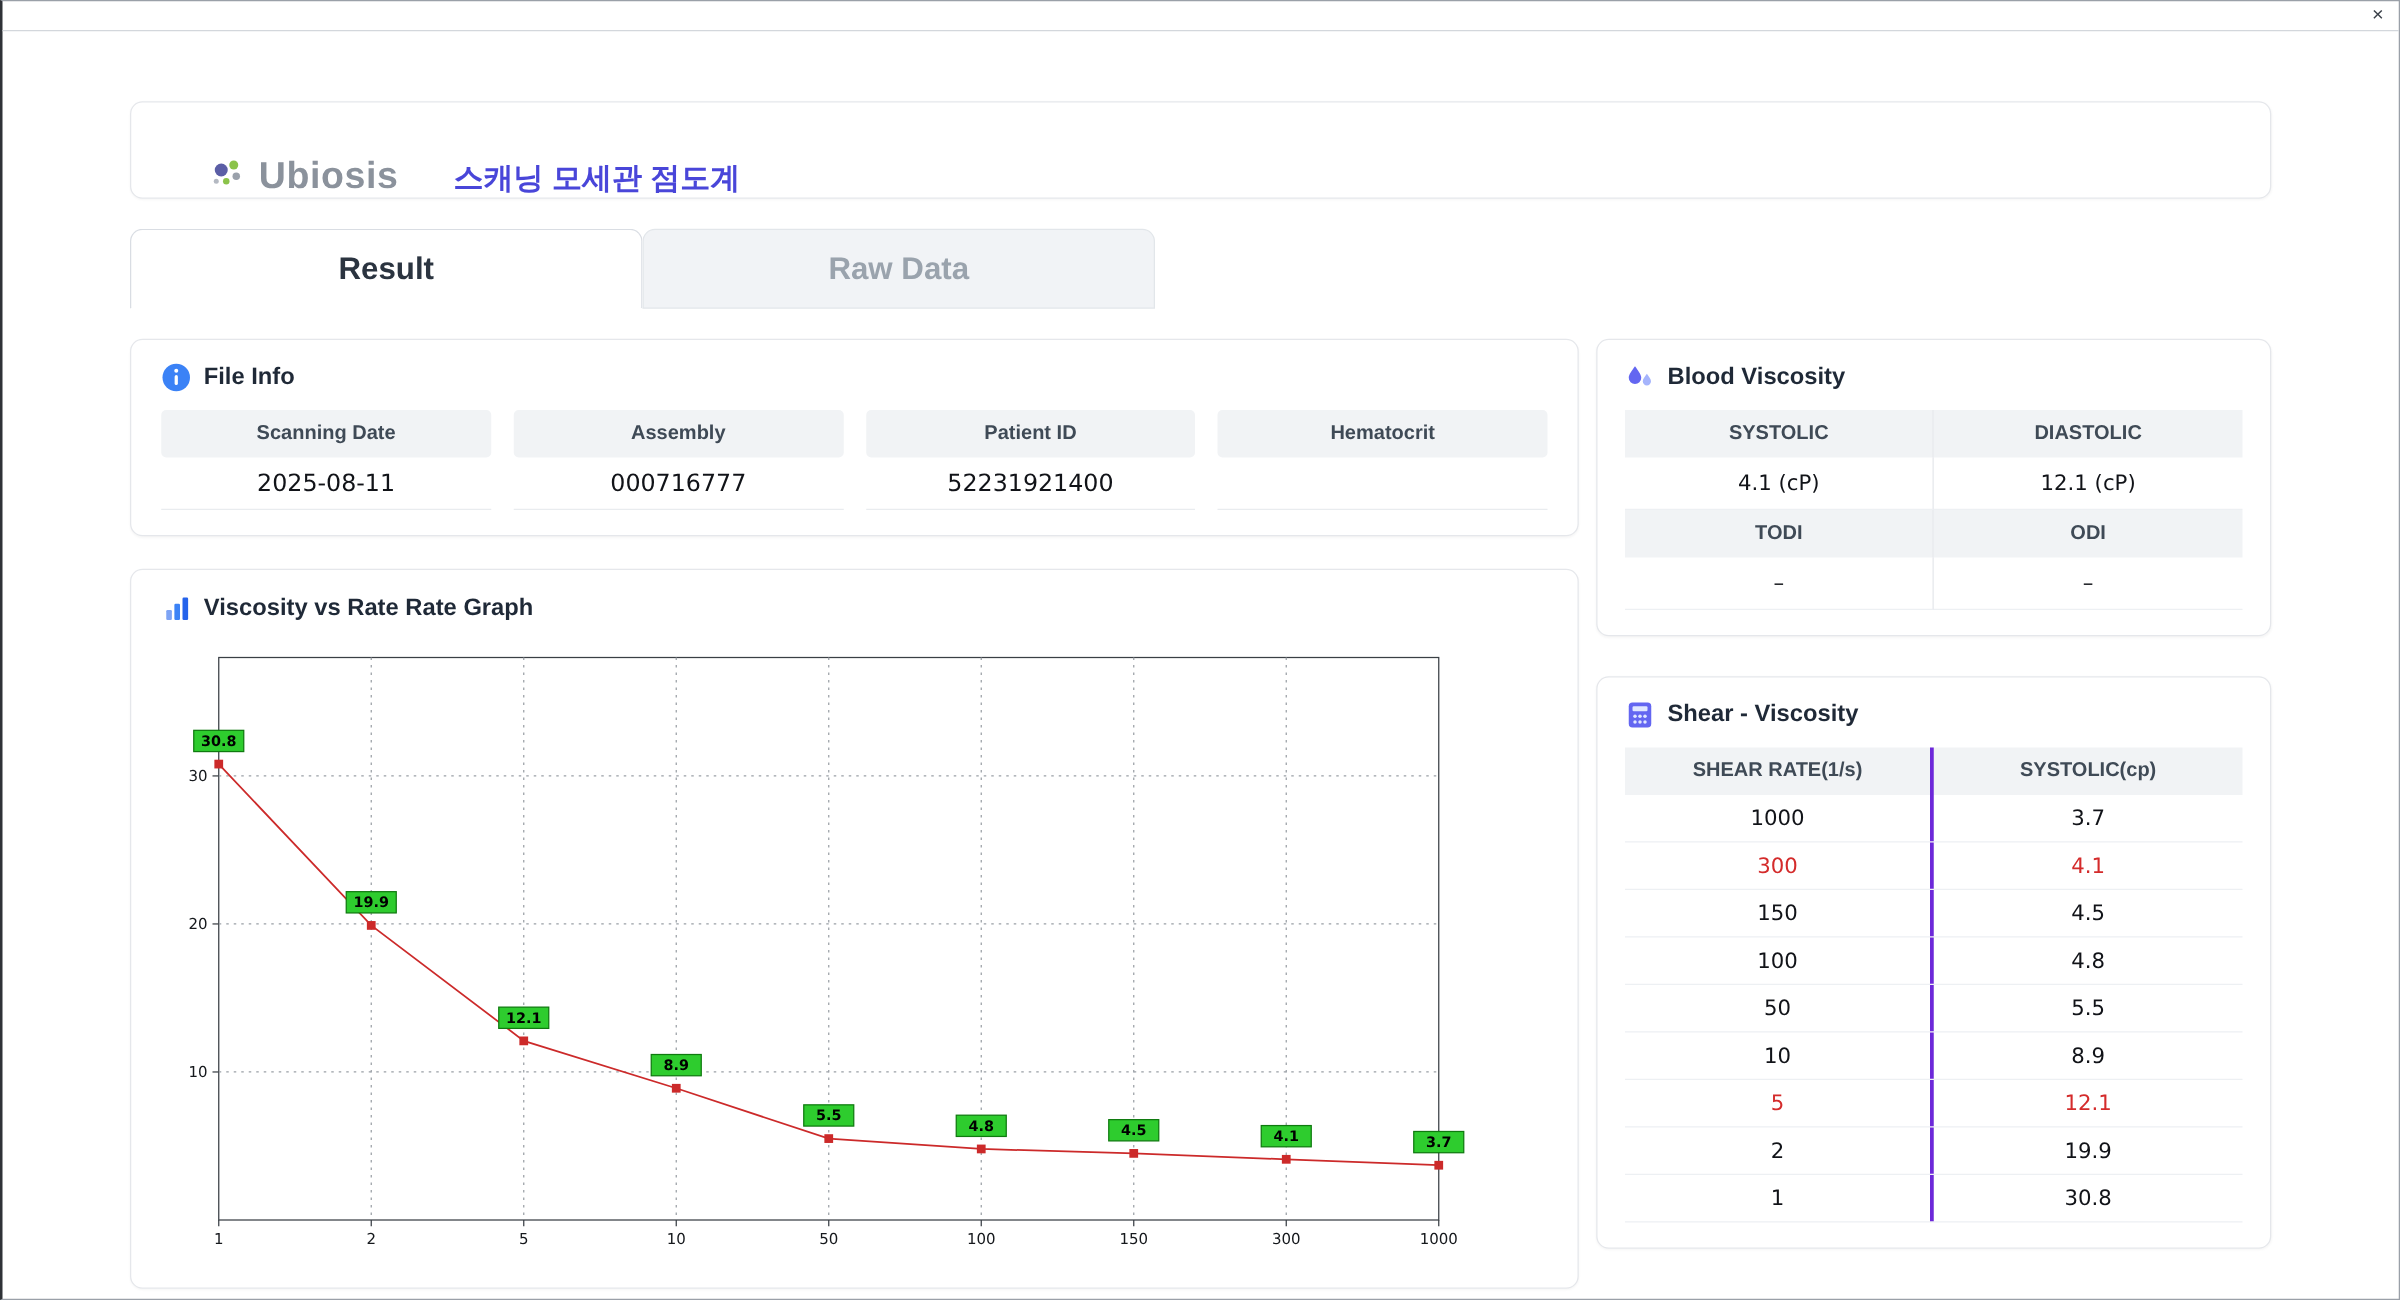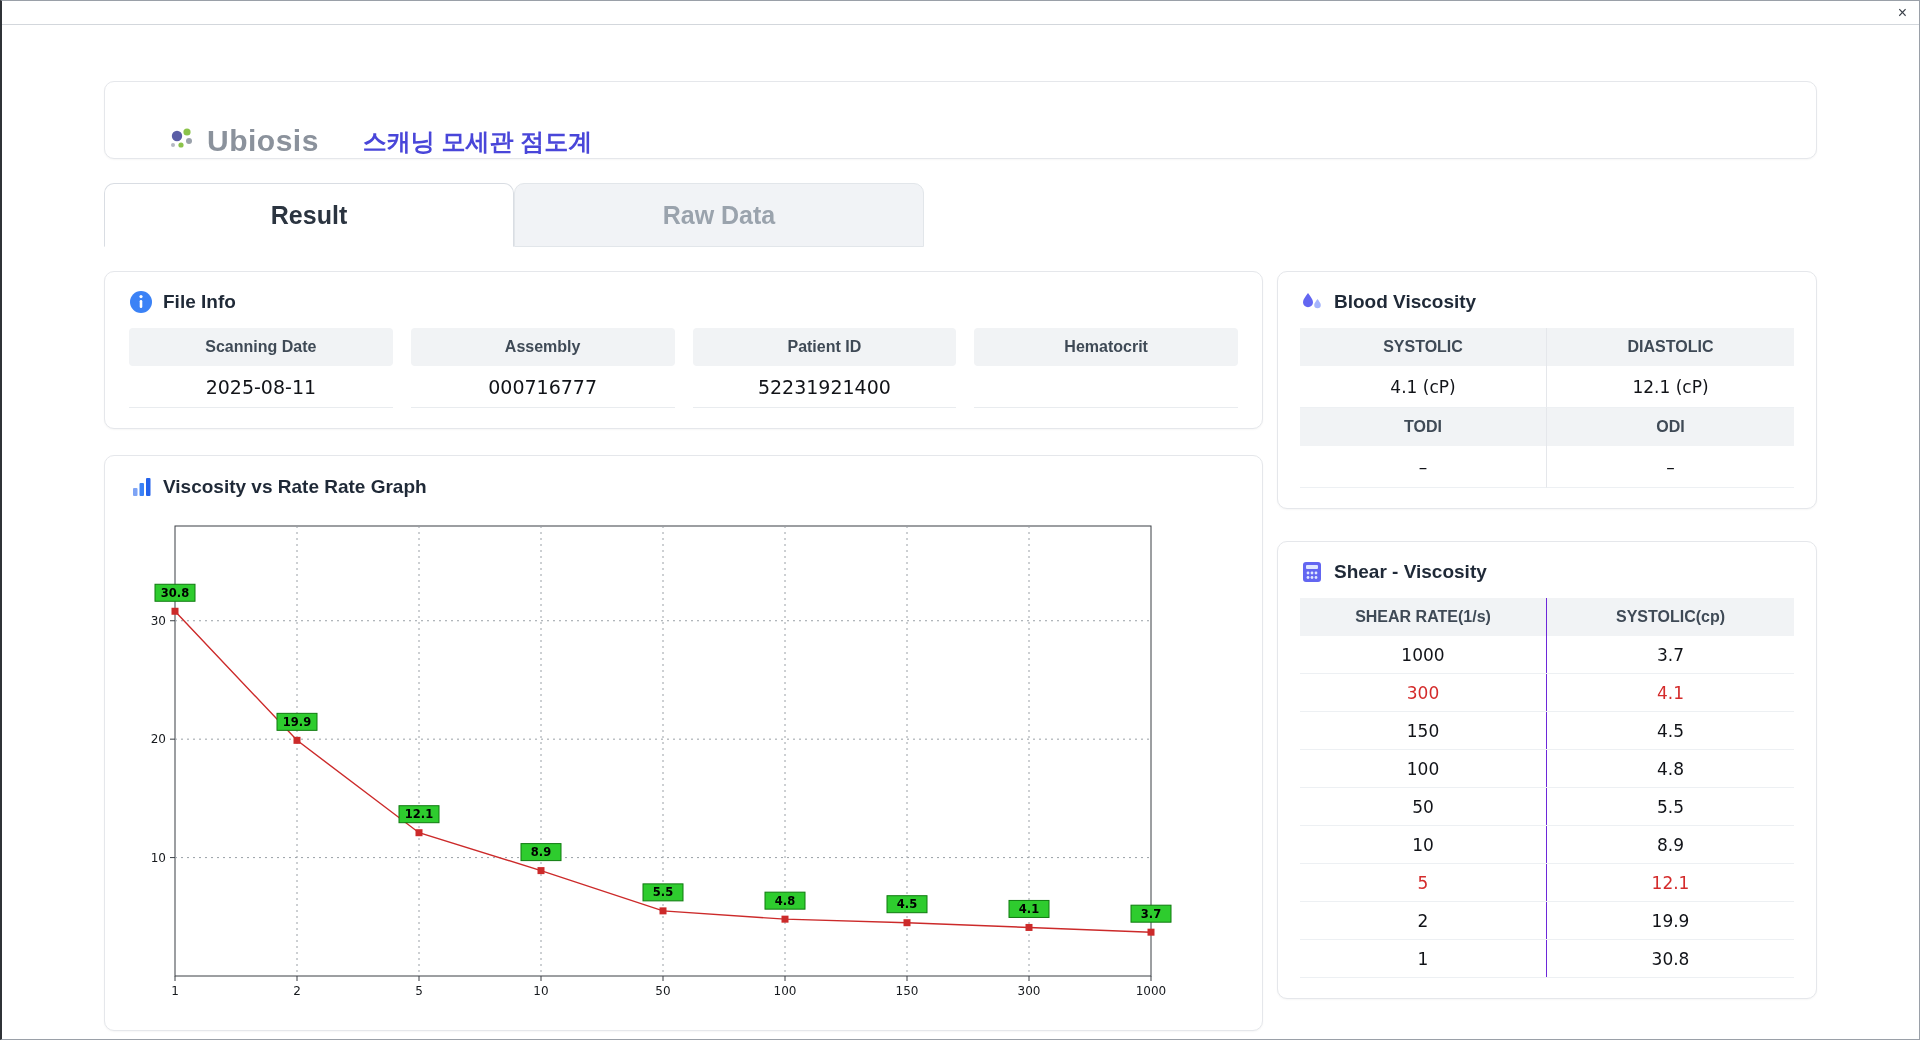--- a/index.html
+++ b/index.html
@@ -49,21 +49,21 @@
   .bv-val { height:42px; display:flex; align-items:center; justify-content:center; font-family:"DejaVu Sans",sans-serif; font-size:17px; color:#111318; border-bottom:1px solid #edf0f3; }
   .bv-grid .divl { border-right:1px solid #e5e7eb; }
 
   
   .shear-card { margin-top:32px; padding:18px 22px 20px 22px; }
   .stable { width:100%; }
   .shead { display:grid; grid-template-columns:1fr 1fr; background:#f1f3f5; height:38px; }
   .shead > div { display:flex; align-items:center; justify-content:center; color:#3f4a56; font-size:16px; font-weight:600; }
   .srow { display:grid; grid-template-columns:1fr 1fr; height:38px; border-bottom:1px solid #edf0f3; }
   .scell { display:flex; align-items:center; justify-content:center; font-family:"DejaVu Sans",sans-serif; font-size:17px; color:#111318; }
-  .srow .scell:first-child, .shead > div:first-child { border-right:1px solid #6d28d9; }
+  .srow .scell:first-child, .shead > div:first-child { border-right:3px solid #6d28d9; }
   .srow.red .scell { color:#d42b2b; }
 </style>
 </head>
 <body>
 
 <div class="window">
   <div class="titlebar">
     <span class="close">×</span>
   </div>
 

